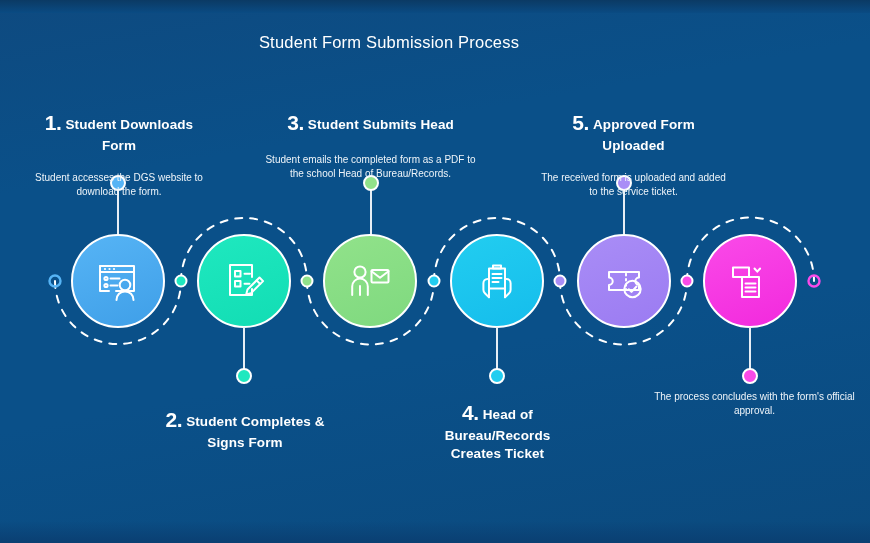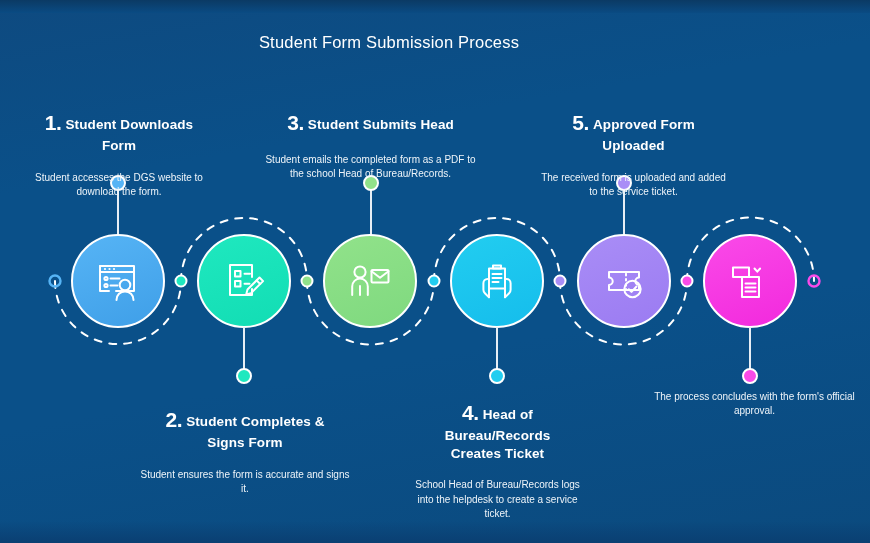--- a/index.html
+++ b/index.html
@@ -175,21 +175,20 @@
       <rect x="17" y="26" width="5.5" height="5.5"></rect>
       <path d="M26.5 28.8h5"></path>
       <path d="M41.5 22.5l3.6 3.6-12 12-4.9 1.3 1.3-4.9z"></path>
       <path d="M38.6 25.4l3.6 3.6"></path>
     </svg>
   </div>
   <div class="stem" style="left:243px; top:327px; height:45px;"></div>
   <div class="bulb" style="left:236px; top:368px; background:#1fe8bf;"></div>
   <div class="block" style="left:140px; top:390px; width:210px;">
     <span class="head"><span class="num">2.</span><span>Student Completes &amp; Signs Form</span></span>
-    <span class="desc">Student ensures the form is accurate and signs it.</span>
   </div>
 
   <div class="stem" style="left:370px; top:190px; height:45px;"></div>
   <div class="bulb" style="left:363px; top:175px; background:#91e28a;"></div>
   <div class="node" style="left:323px; top:234px; background:linear-gradient(160deg,#91e28a,#7fd97f);">
     <svg width="52" height="52" viewBox="0 0 52 52" fill="none" stroke="#ffffff" stroke-width="2" stroke-linecap="round" stroke-linejoin="round">
       <circle cx="16" cy="17" r="5.6"></circle>
       <path d="M8.2 40V31.5c0-4.4 3.5-7.9 7.8-7.9s7.8 3.5 7.8 7.9V40"></path>
       <path d="M16 31v9"></path>
       <rect x="27.5" y="15" width="17" height="12.5" rx="1"></rect>
@@ -208,21 +207,20 @@
       <path d="M21.5 19h9M21.5 23h9M21.5 27h6"></path>
       <path d="M16.5 24c-2.4 0-4.1 1.9-4.1 4.2v6.5c0 1.4.5 2.6 1.5 3.6l4.1 4.1"></path>
       <path d="M35.5 24c2.4 0 4.1 1.9 4.1 4.2v6.5c0 1.4-.5 2.6-1.5 3.6l-4.1 4.1"></path>
       <path d="M18 34v8M34 34v8"></path>
     </svg>
   </div>
   <div class="stem" style="left:496px; top:327px; height:45px;"></div>
   <div class="bulb" style="left:489px; top:368px; background:#22cdf0;"></div>
   <div class="block" style="left:410px; top:383px; width:175px;">
     <span class="head"><span class="num">4.</span><span>Head of Bureau/Records Creates Ticket</span></span>
-    <span class="desc">School Head of Bureau/Records logs into the helpdesk to create a service ticket.</span>
   </div>
 
   <div class="stem" style="left:623px; top:190px; height:45px;"></div>
   <div class="bulb" style="left:616px; top:175px; background:#a98df6;"></div>
   <div class="node" style="left:577px; top:234px; background:linear-gradient(160deg,#a98df6,#9b7bf2);">
     <svg width="52" height="52" viewBox="0 0 52 52" fill="none" stroke="#ffffff" stroke-width="2" stroke-linecap="round" stroke-linejoin="round">
       <path d="M11 17h30v5.5a3.7 3.7 0 0 0 0 7.4V35H11v-5.1a3.7 3.7 0 0 0 0-7.4z"></path>
       <path d="M28 18.8v1.6M28 24v1.6M28 29.2v1.6M28 34v0.6"></path>
       <circle cx="34.5" cy="34" r="8.2"></circle>
       <path d="M30.8 34.2l2.7 2.7 5-5.4"></path>

